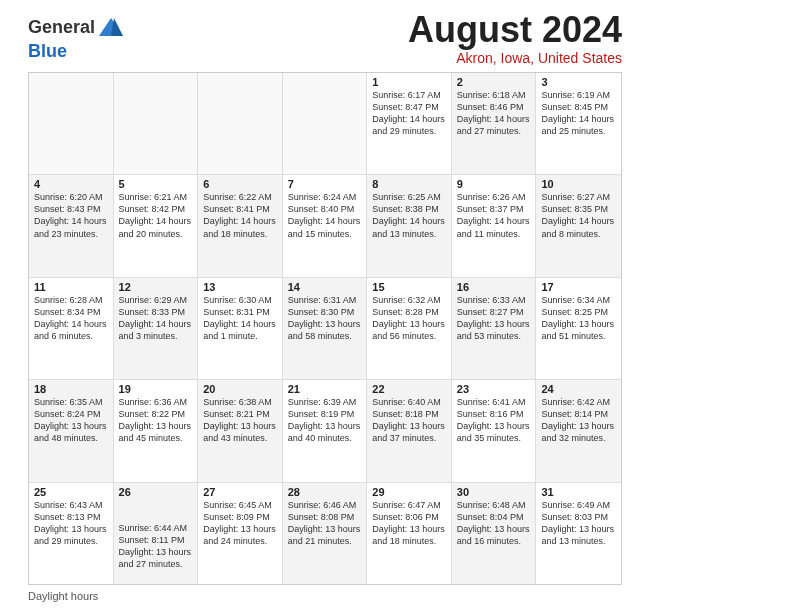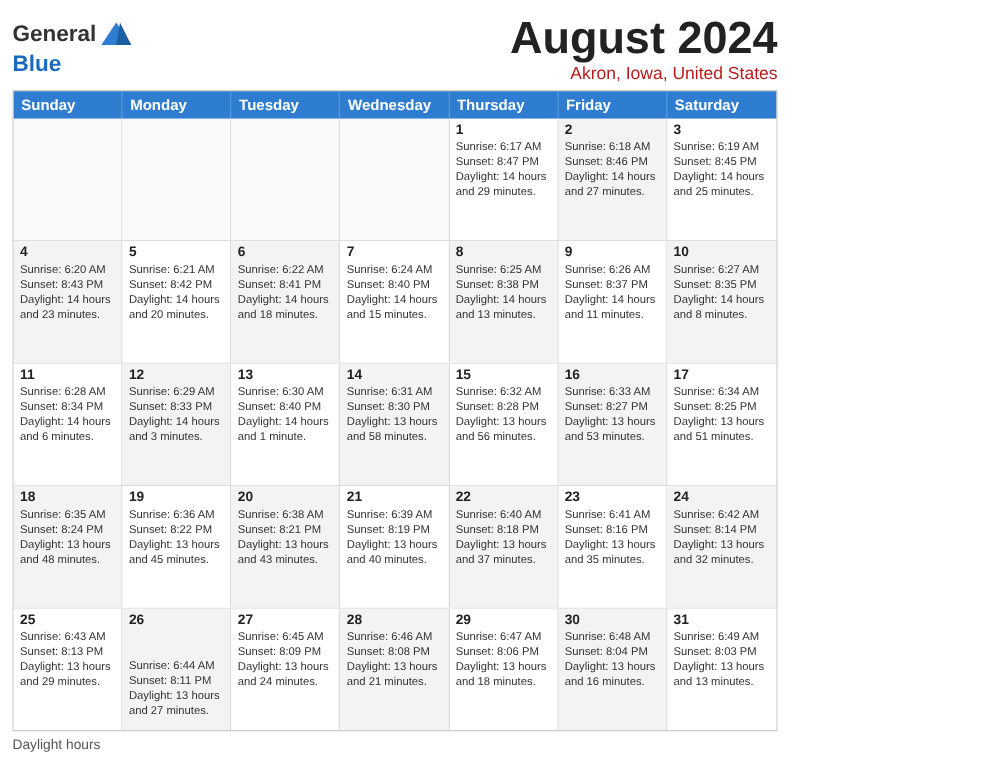--- a/index.html
+++ b/index.html
@@ -6,21 +6,21 @@
     body {
       font-family: Arial, sans-serif;
       background: #fff;
       width: 792px;
       height: 612px;
       overflow: hidden;
     }
     .page {
       width: 636px;
       height: 612px;
-      padding: 10px 14px 10px 10px;
+      padding: 10px 14px 10px 28px;
       display: flex;
       flex-direction: column;
     }
     .header {
       display: flex;
       align-items: flex-start;
       justify-content: space-between;
       margin-bottom: 6px;
     }
     .logo {
@@ -132,29 +132,20 @@
         <div class="logo-text logo-blue">Blue</div>
       </div>
     </div>
     <div class="title-block">
       <div class="main-title">August 2024</div>
       <div class="subtitle">Akron, Iowa, United States</div>
     </div>
   </div>
 
   <div class="calendar">
-    <div class="cal-header" id="cal-header">
-        <div class="cal-header-cell">Sunday</div>
-        <div class="cal-header-cell">Monday</div>
-        <div class="cal-header-cell">Tuesday</div>
-        <div class="cal-header-cell">Wednesday</div>
-        <div class="cal-header-cell">Thursday</div>
-        <div class="cal-header-cell">Friday</div>
-        <div class="cal-header-cell">Saturday</div>
-      </div>
     <div class="cal-body" id="cal-body">
         <div class="cal-row">
           <div class="cal-cell empty"></div>
           <div class="cal-cell empty"></div>
           <div class="cal-cell empty"></div>
           <div class="cal-cell empty"></div>
           <div class="cal-cell">
             <span class="day-num">1</span>
             <div class="cell-text" style="white-space: pre-line;">Sunrise: 6:17 AM
 Sunset: 8:47 PM
@@ -238,21 +229,21 @@
           <div class="cal-cell shaded">
             <span class="day-num">12</span>
             <div class="cell-text" style="white-space: pre-line;">Sunrise: 6:29 AM
 Sunset: 8:33 PM
 Daylight: 14 hours
 and 3 minutes.</div>
           </div>
           <div class="cal-cell">
             <span class="day-num">13</span>
             <div class="cell-text" style="white-space: pre-line;">Sunrise: 6:30 AM
-Sunset: 8:40 PM
+Sunset: 8:31 PM
 Daylight: 14 hours
 and 1 minute.</div>
           </div>
           <div class="cal-cell shaded">
             <span class="day-num">14</span>
             <div class="cell-text" style="white-space: pre-line;">Sunrise: 6:31 AM
 Sunset: 8:30 PM
 Daylight: 13 hours
 and 58 minutes.</div>
           </div>

